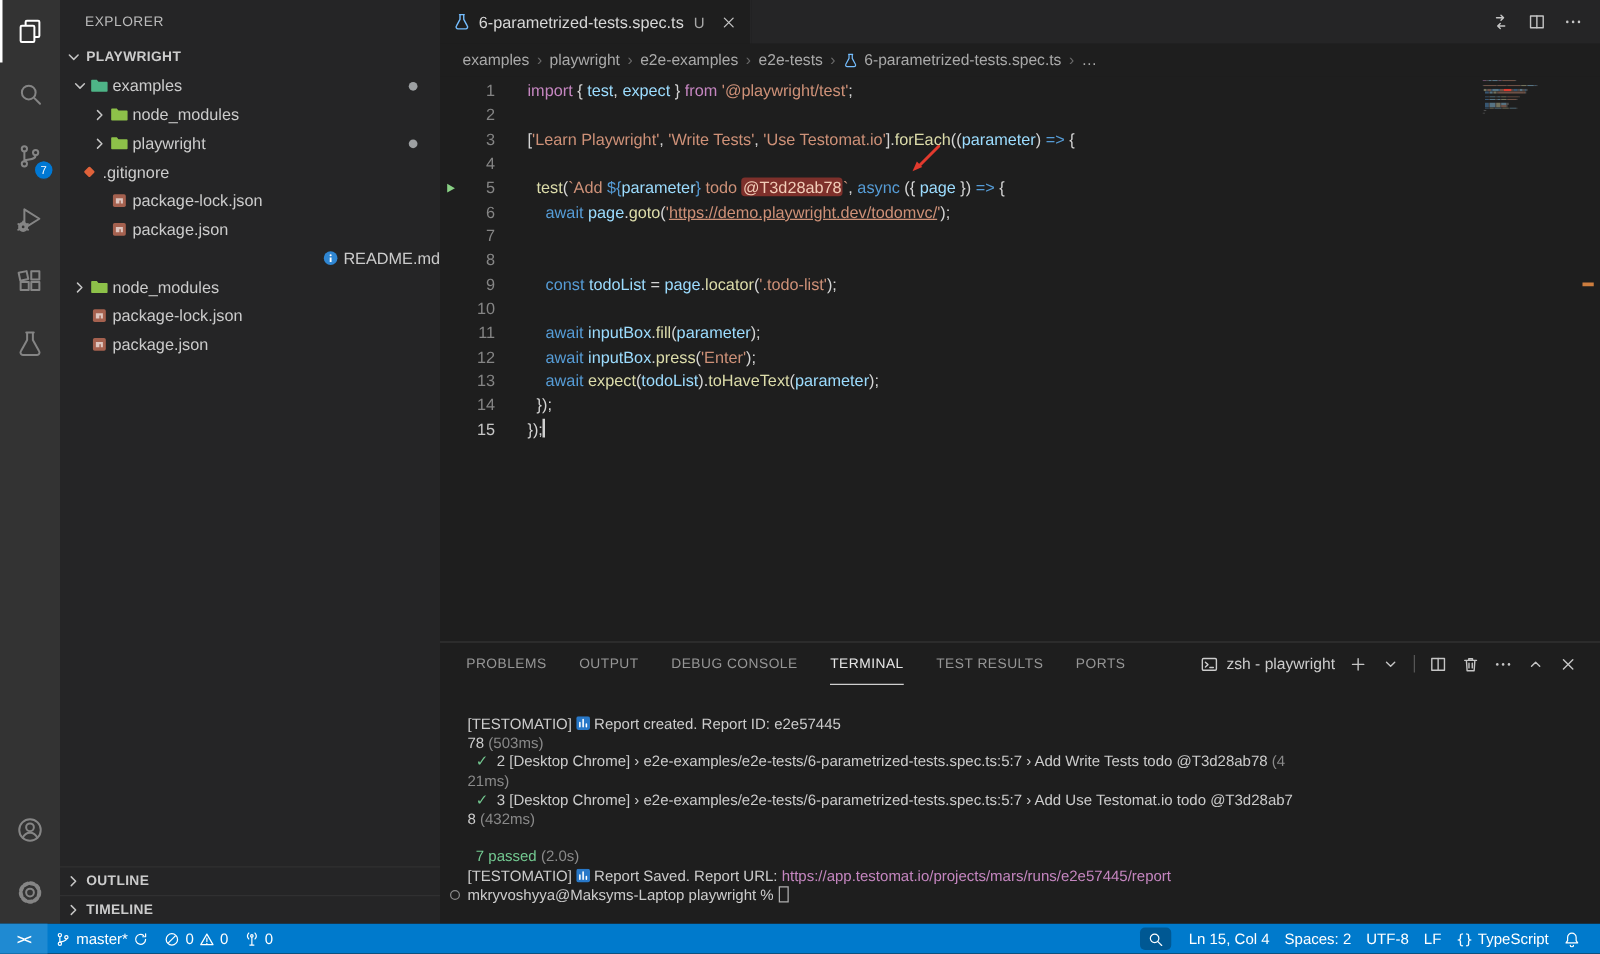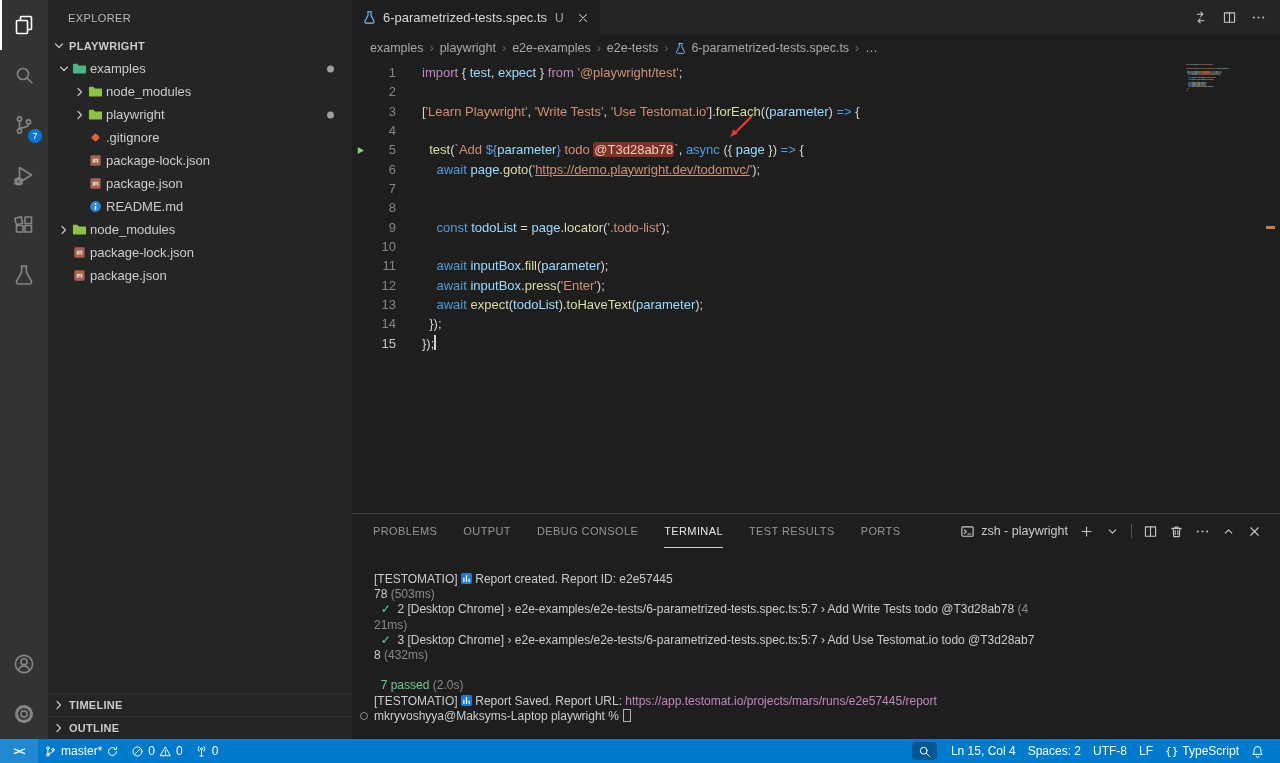--- a/index.html
+++ b/index.html
@@ -232,50 +232,50 @@
             </svg>
           </span>
           <span class="ficon" style="color: rgb(141, 193, 73);">
             <svg viewBox="0 0 16 16">
               <path fill="currentColor" d="M1.7 3h4.1l1.4 1.7h7.1c.4 0 .7.3.7.7v7.1c0 .4-.3.7-.7.7H1.7c-.4 0-.7-.3-.7-.7V3.7c0-.4.3-.7.7-.7z"></path>
             </svg>
           </span>
           <span class="tlabel">playwright</span>
           <span class="tree-dot"></span>
         </div>
+        <div class="tree-row" style="">
+          <span class="chev"></span>
+          <span class="ficon">
+            <svg viewBox="0 0 16 16">
+              <rect x="4.6" y="4.6" width="6.8" height="6.8" rx="1" transform="rotate(45 8 8)" fill="#e0623a"></rect>
+            </svg>
+          </span>
+          <span class="tlabel">.gitignore</span>
+        </div>
         <div class="tree-row" style="padding-left: 24px;">
           <span class="chev"></span>
           <span class="ficon">
             <svg viewBox="0 0 16 16">
-              <rect x="4.6" y="4.6" width="6.8" height="6.8" rx="1" transform="rotate(45 8 8)" fill="#e0623a"></rect>
-            </svg>
-          </span>
-          <span class="tlabel">.gitignore</span>
+              <rect x="2.5" y="2.5" width="11" height="11" rx="1.5" fill="#a5614f"></rect>
+              <path d="M5 10.5V6h6v4.5H9.2V7.8H8v2.7H5z" fill="#e8d8d3" opacity=".85"></path>
+            </svg>
+          </span>
+          <span class="tlabel">package-lock.json</span>
         </div>
         <div class="tree-row" style="padding-left: 24px;">
           <span class="chev"></span>
           <span class="ficon">
             <svg viewBox="0 0 16 16">
               <rect x="2.5" y="2.5" width="11" height="11" rx="1.5" fill="#a5614f"></rect>
               <path d="M5 10.5V6h6v4.5H9.2V7.8H8v2.7H5z" fill="#e8d8d3" opacity=".85"></path>
             </svg>
           </span>
-          <span class="tlabel">package-lock.json</span>
-        </div>
-        <div class="tree-row" style="padding-left: 24px;">
-          <span class="chev"></span>
-          <span class="ficon">
-            <svg viewBox="0 0 16 16">
-              <rect x="2.5" y="2.5" width="11" height="11" rx="1.5" fill="#a5614f"></rect>
-              <path d="M5 10.5V6h6v4.5H9.2V7.8H8v2.7H5z" fill="#e8d8d3" opacity=".85"></path>
-            </svg>
-          </span>
           <span class="tlabel">package.json</span>
         </div>
-        <div class="tree-row" style="padding-left: 24px;">
+        <div class="tree-row" style="padding-left: 24px; justify-content: flex-end;">
           <span class="chev"></span>
           <span class="ficon">
             <svg viewBox="0 0 16 16">
               <circle cx="8" cy="8" r="5.8" fill="#2f86d2"></circle>
               <path d="M8 4.6a.9.9 0 1 1 0 1.8.9.9 0 0 1 0-1.8zM7.2 7.4h1.6v4H7.2z" fill="#fff"></path>
             </svg>
           </span>
           <span class="tlabel">README.md</span>
         </div>
         <div class="tree-row" style="padding-left: 8px;">
@@ -312,29 +312,29 @@
           <span class="tlabel">package.json</span>
         </div>
       </div>
     <div class="side-bottom">
       <div class="side-section">
         <span class="chev rot">
             <svg viewBox="0 0 16 16" fill="none" stroke="currentColor" stroke-width="1.2" stroke-linecap="round" stroke-linejoin="round">
               <path d="M4.5 6l3.5 3.5L11.5 6"></path>
             </svg>
           </span>
-        <span>TIMELINE</span>
+        <span>OUTLINE</span>
       </div>
       <div class="side-section">
         <span class="chev rot">
             <svg viewBox="0 0 16 16" fill="none" stroke="currentColor" stroke-width="1.2" stroke-linecap="round" stroke-linejoin="round">
               <path d="M4.5 6l3.5 3.5L11.5 6"></path>
             </svg>
           </span>
-        <span>OUTLINE</span>
+        <span>TIMELINE</span>
       </div>
     </div>
   </div>
 
   <div class="main">
     <div class="tabbar">
       <div class="tab">
         <span class="tab-icon">
             <svg viewBox="0 0 16 16" fill="none" stroke="currentColor" stroke-width="1.2" stroke-linecap="round" stroke-linejoin="round">
               <path d="M6 1.8h4M6.4 1.8v4L3.3 11.6a1.6 1.6 0 0 0 1.4 2.4h6.6a1.6 1.6 0 0 0 1.4-2.4L9.6 5.8v-4"></path>

